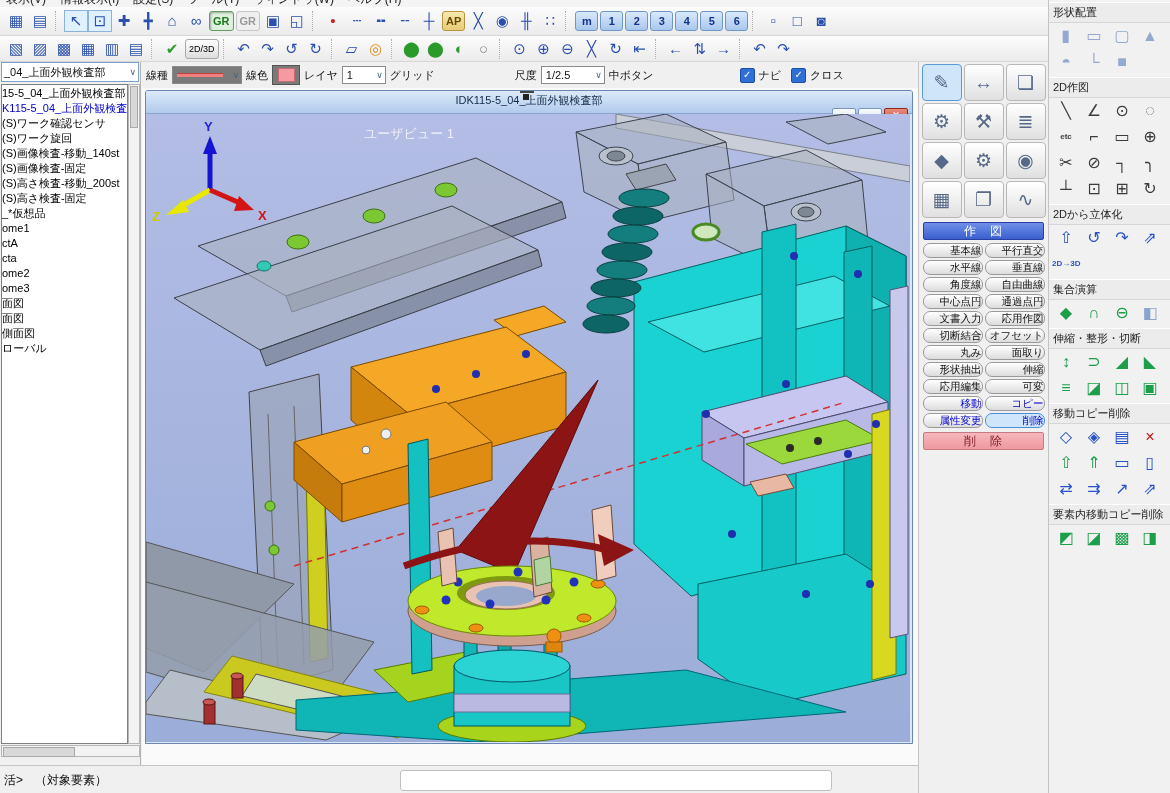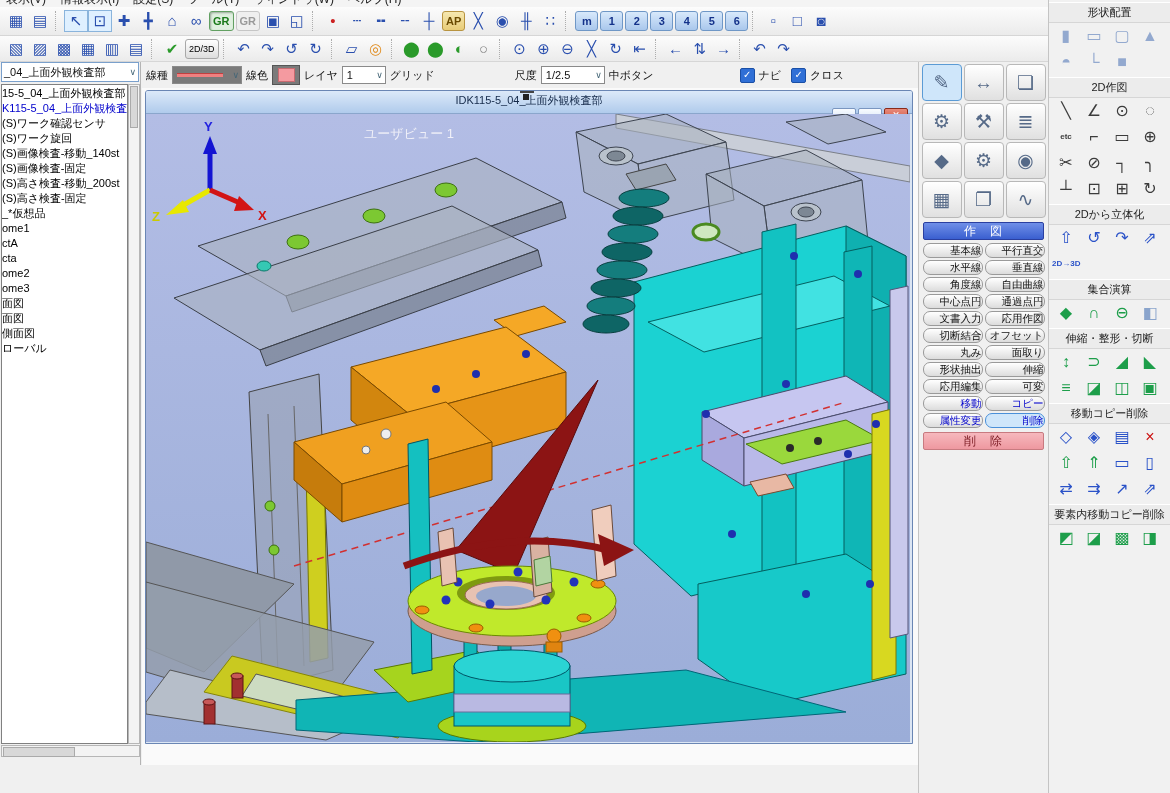--- a/index.html
+++ b/index.html
@@ -89,21 +89,21 @@
   .cmd.accent{color:#0000cc;}
   .cmd.active{background:#cfe6fa;border-color:#4a90d9;}
   .rp-row{display:flex;gap:3px;margin:3px 4px;}
   .cmd.n{width:56px;flex:0 0 auto;}
   .cmd.wide{width:118px;flex:0 0 auto;}
 
   
   #far-right{position:absolute;left:1048px;top:0;width:122px;height:793px;background:#f1f1f1;
              border-left:1px solid #c4c4c4;box-sizing:border-box;}
   .fr-header{font-size:11px;padding:2px 4px;background:#ececec;border-top:1px solid #fff;border-bottom:1px solid #d6d6d6;
-             color:#222;margin-top:2px;white-space:nowrap;overflow:hidden;text-align:center;}
+             color:#222;margin-top:2px;white-space:nowrap;overflow:hidden;}
   .fr-row{display:flex;padding:0 3px;}
   .fr-icon{width:28px;height:26px;font-size:16px;line-height:26px;text-align:center;flex:0 0 auto;}
   .fr-icon.lbl{font-size:8px;font-weight:bold;}
 
   
   #statusbar{position:absolute;left:0;top:765px;width:918px;height:28px;background:#f0f0f0;
              border-top:1px solid #c4c4c4;display:flex;align-items:center;font-size:12px;}
   #statusbar .prompt{margin-left:4px;white-space:pre;}
   .sb-box{position:absolute;left:400px;top:4px;width:430px;height:19px;background:#fff;border:1px solid #c0c0c0;border-radius:3px;}
 </style>
@@ -581,14 +581,18 @@
       </div>
       <div class="fr-header">要素内移動コピー削除</div>
       <div class="fr-row">
         <span class="fr-icon" style="color: rgb(29, 158, 74);">◩</span>
         <span class="fr-icon" style="color: rgb(29, 158, 74);">◪</span>
         <span class="fr-icon" style="color: rgb(29, 158, 74);">▩</span>
         <span class="fr-icon" style="color: rgb(29, 158, 74);">◨</span>
       </div>
     </div>
 
+  <div id="statusbar">
+    <span class="prompt">活&gt;　（対象要素）</span>
+    <div class="sb-box"></div>
+  </div>
 
 </div>
 
 </body></html>

